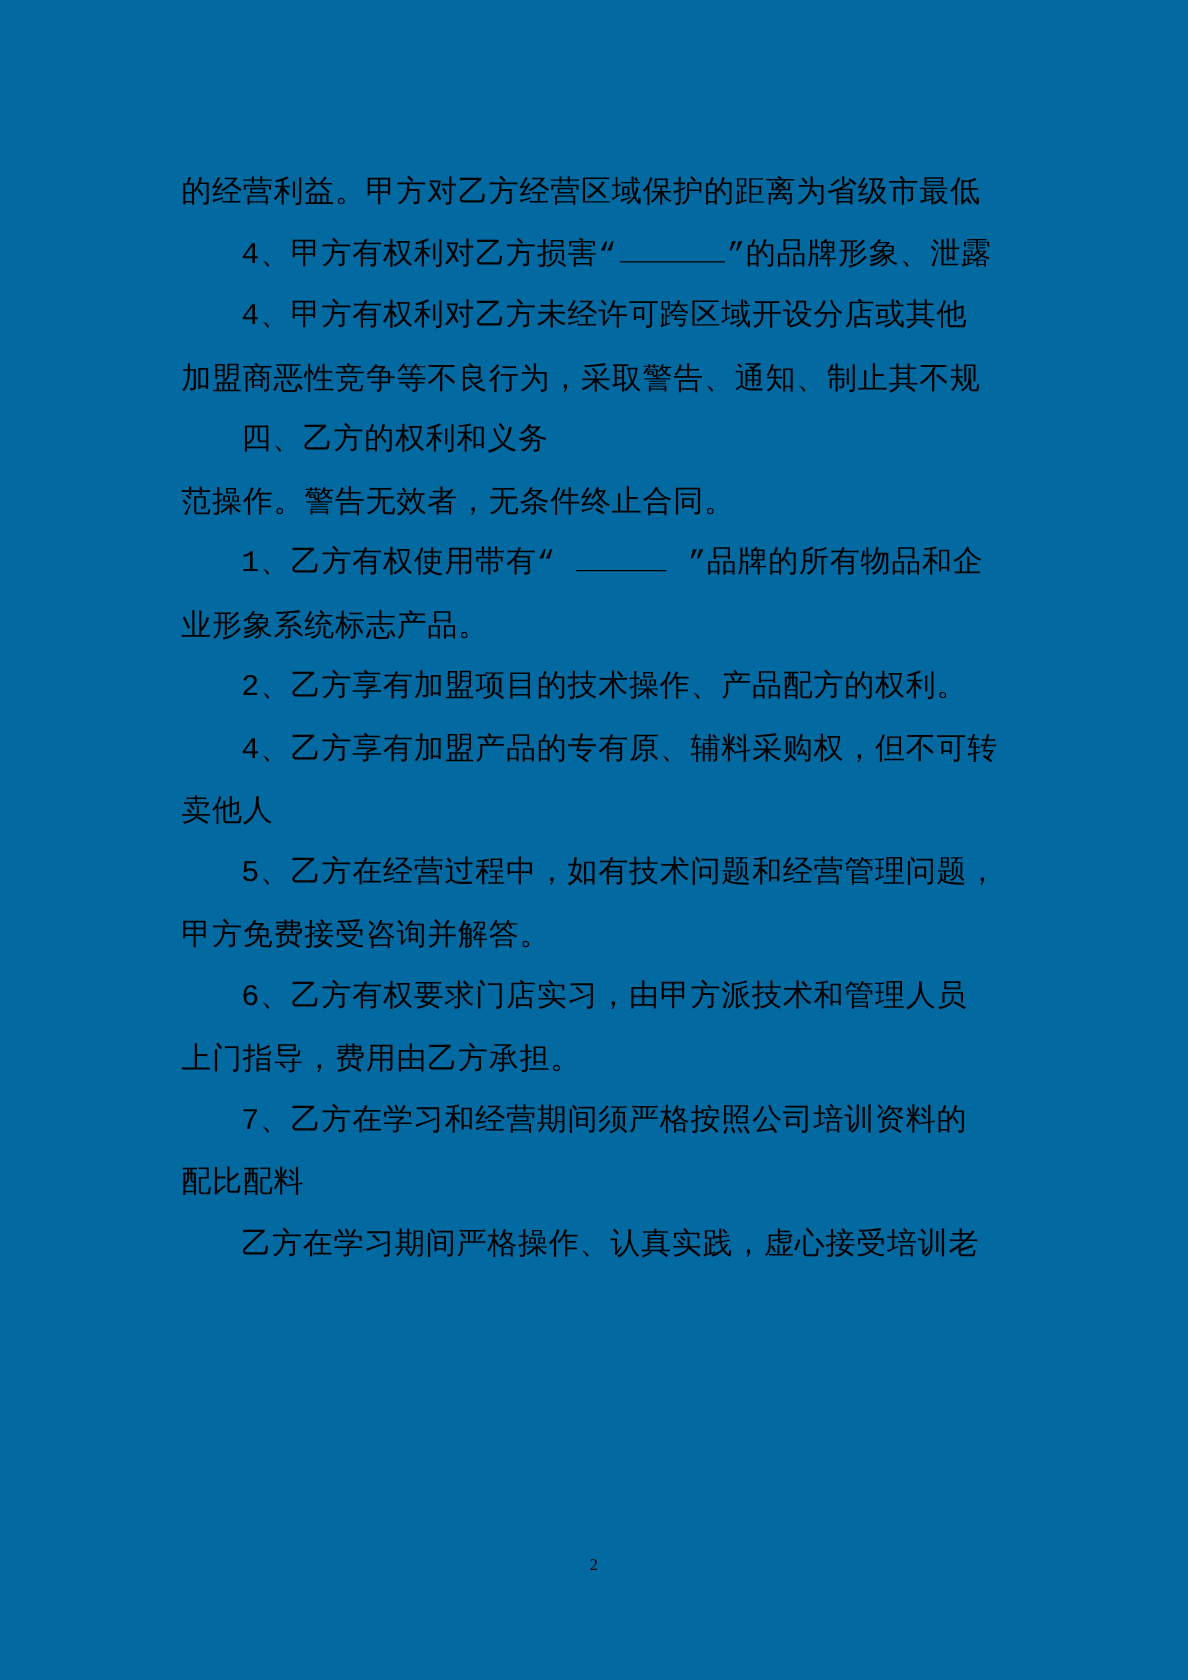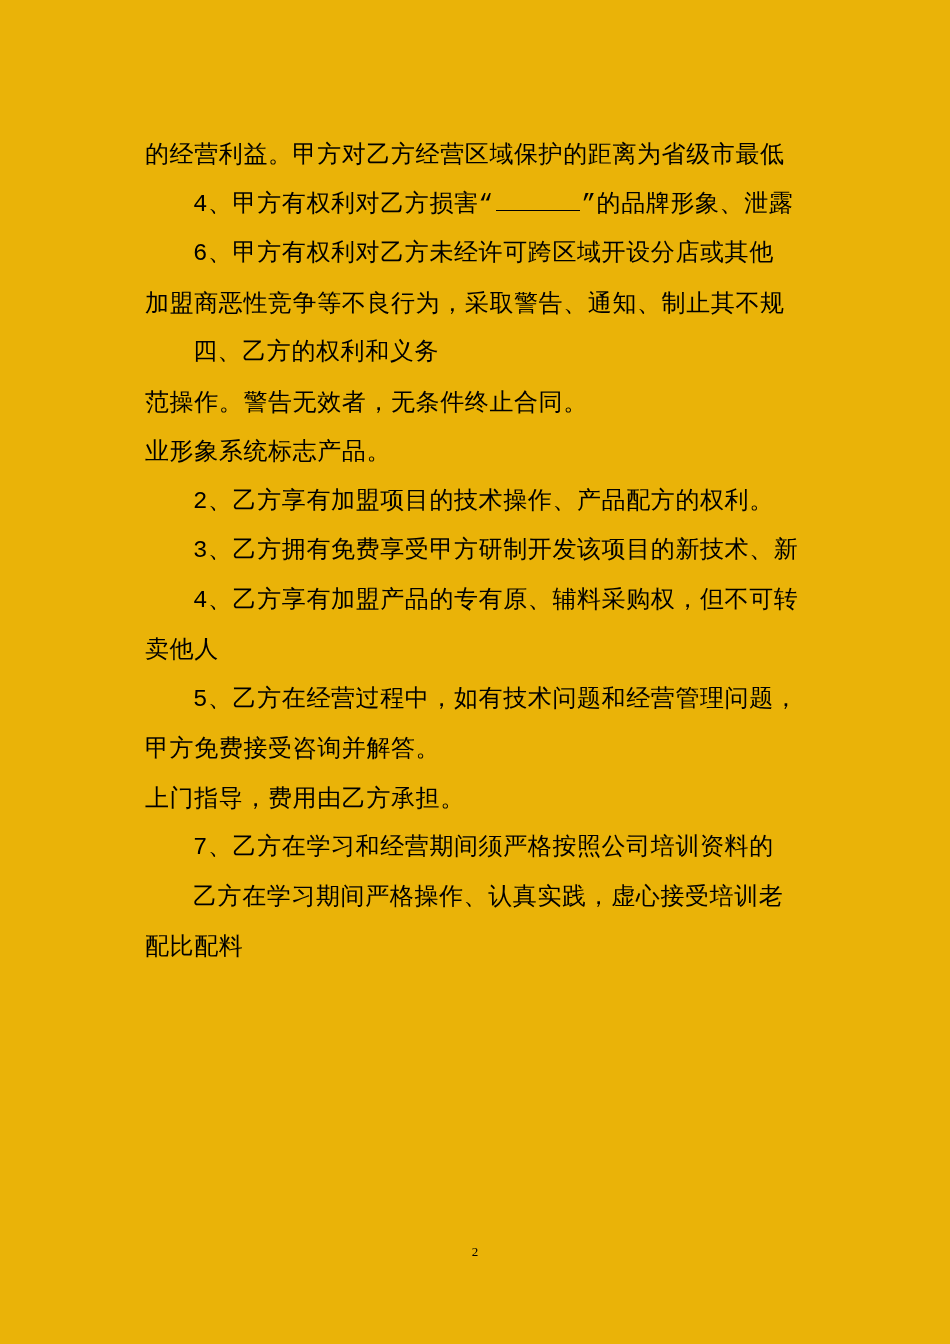--- a/index.html
+++ b/index.html
@@ -14,21 +14,21 @@
       overflow: hidden;
       font-family: "Liberation Serif", "DejaVu Serif", serif;
       color: #000000;
     }
     .page {
       position: absolute;
       left: 0;
       top: 0;
       width: 950px;
       height: 1344px;
-      background: #eab308;
+      background: #0369a1;
     }
     .body-text {
       position: absolute;
       left: 145px;
       top: 130px;
       width: 665px;
     }
     .line {
       height: 49.5px;
       line-height: 49.5px;
@@ -58,31 +58,34 @@
   </style>
 </head>
 <body>
 
 <div class="page">
   <div class="body-text">
     <div class="line">的经营利益。甲方对乙方经营区域保护的距离为省级市最低</div>
     <div class="line indent">
       <span>4、甲方有权利对乙方损害“</span><span class="blank" style="width:84px;"></span><span>”的品牌形象、泄露</span>
     </div>
-    <div class="line indent">6、甲方有权利对乙方未经许可跨区域开设分店或其他</div>
+    <div class="line indent">4、甲方有权利对乙方未经许可跨区域开设分店或其他</div>
     <div class="line">加盟商恶性竞争等不良行为，采取警告、通知、制止其不规</div>
     <div class="line indent">四、乙方的权利和义务</div>
     <div class="line">范操作。警告无效者，无条件终止合同。</div>
+    <div class="line indent">
+      <span>1、乙方有权使用带有“ </span><span class="blank" style="width:72px;"></span><span> ”品牌的所有物品和企</span>
+    </div>
     <div class="line">业形象系统标志产品。</div>
     <div class="line indent">2、乙方享有加盟项目的技术操作、产品配方的权利。</div>
-    <div class="line indent">3、乙方拥有免费享受甲方研制开发该项目的新技术、新</div>
     <div class="line indent">4、乙方享有加盟产品的专有原、辅料采购权，但不可转</div>
     <div class="line">卖他人</div>
     <div class="line indent">5、乙方在经营过程中，如有技术问题和经营管理问题，</div>
     <div class="line">甲方免费接受咨询并解答。</div>
+    <div class="line indent">6、乙方有权要求门店实习，由甲方派技术和管理人员</div>
     <div class="line">上门指导，费用由乙方承担。</div>
     <div class="line indent">7、乙方在学习和经营期间须严格按照公司培训资料的</div>
+    <div class="line">配比配料</div>
     <div class="line indent">乙方在学习期间严格操作、认真实践，虚心接受培训老</div>
-    <div class="line">配比配料</div>
   </div>
 
   <div class="page-number">2</div>
 </div>
 
 </body></html>

